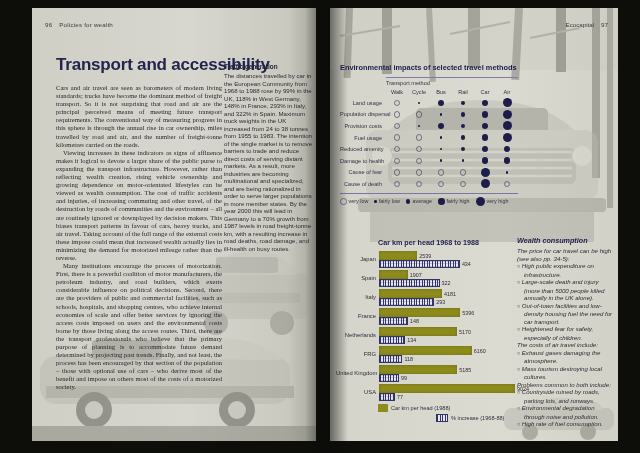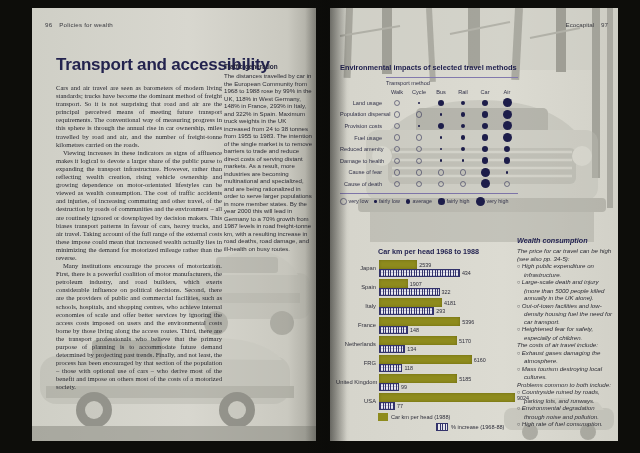--- a/index.html
+++ b/index.html
@@ -43,21 +43,21 @@
   .dot{border-radius:50%;background:#1d1d4a;display:inline-block;flex:none;}
   .dot.l0{width:4.5px;height:4.5px;background:transparent;border:1px solid rgba(40,40,80,.55);}
   .dot.l1{width:2.6px;height:2.6px;}
   .dot.l2{width:4.6px;height:4.6px;}
   .dot.l3{width:6.6px;height:6.6px;}
   .dot.l4{width:9px;height:9px;}
   .bot-rule{border-top:1.3px solid #7d74a8;margin-top:3px;}
   .i-legend{display:flex;gap:6px;margin-top:3px;align-items:center;font-size:5.4px;color:#33334a;}
   .leg-item{display:flex;align-items:center;gap:2px;white-space:nowrap;}
 
-  .chart{left:6px;top:230px;width:182px;margin-top:9px;}
+  .chart{left:6px;top:230px;width:182px;}
   .c-title{margin:0 0 4px 42px;font-size:7.2px;font-weight:bold;color:#1f1f4e;}
   .bar-group{display:flex;margin-bottom:2.5px;}
   .c-label{width:40px;padding-right:3px;text-align:right;font-size:5.8px;color:#2e2e3a;align-self:center;white-space:nowrap;}
   .tracks{width:136px;}
   .bar-line{display:flex;align-items:center;height:9.5px;}
   .bar-line.pct{height:7px;}
   .bar{flex:none;}
   .bar.solid{height:9px;background:#8e8b1d;box-shadow:inset 0 0 3px rgba(60,58,0,.4);}
   .bar.hatch{height:5.5px;border:.5px solid #33336b;
     background:

